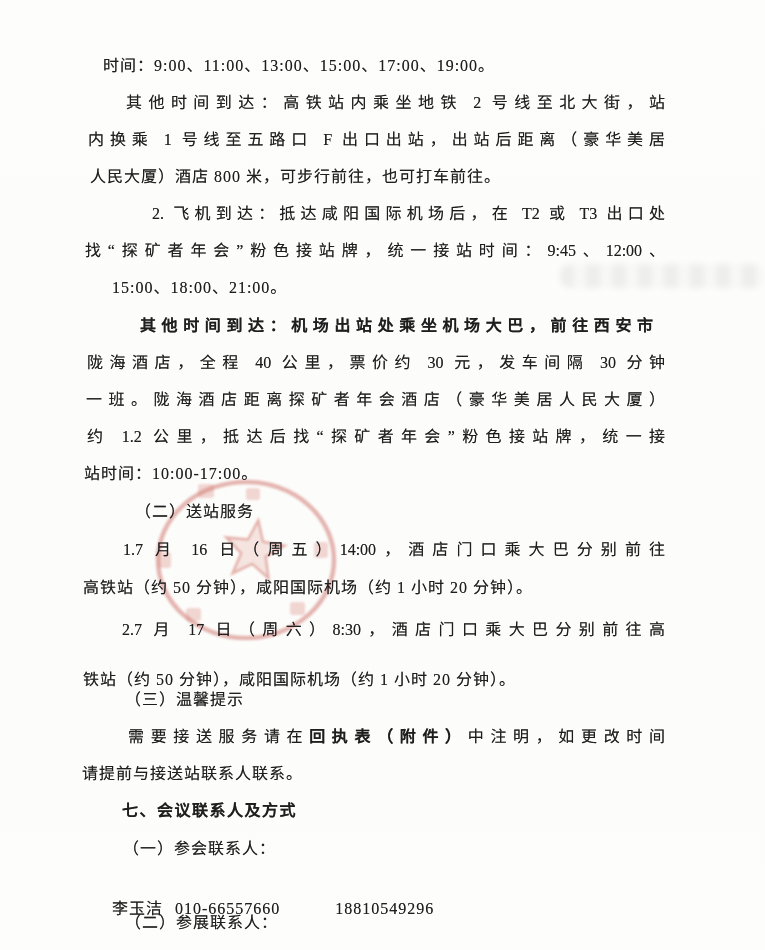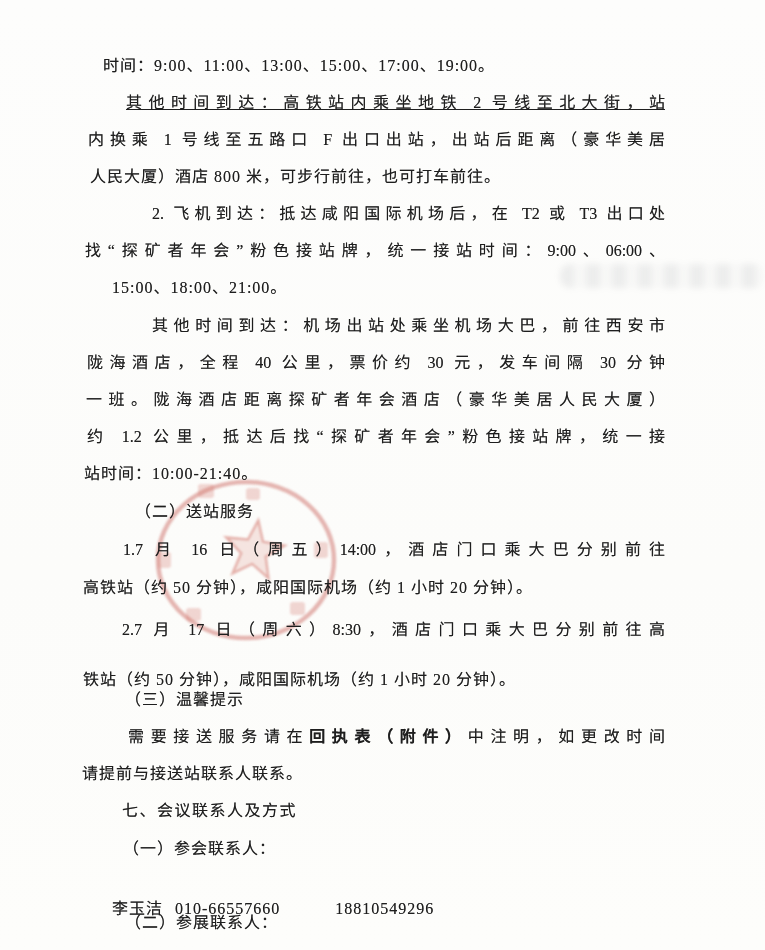--- a/index.html
+++ b/index.html
@@ -24,21 +24,21 @@
   .line.just{
     white-space:normal;
     letter-spacing:0;
     text-align:justify;
     text-align-last:justify;
     overflow:visible;
   }
   .line .b{font-weight:700;}
   .line .gap-s{margin-left:12px;}
   .line .gap-l{margin-left:55px;}
-  .line.bold{font-weight:400;letter-spacing:1.5px;}
+  .line.bold{font-weight:700;letter-spacing:1.5px;}
   .seal{
     position:absolute;left:150px;top:476px;width:192px;height:168px;
     pointer-events:none;opacity:.85;
   }
   .smudge{
     position:absolute;left:560px;top:264px;width:205px;height:24px;
     background:
       repeating-linear-gradient(90deg,rgba(110,115,122,.20) 0 14px,rgba(110,115,122,.06) 14px 26px);
     border-radius:10px;
     filter:blur(3px);
@@ -70,31 +70,31 @@
           <rect x="140" y="126" width="15" height="13" rx="3"></rect>
         </g>
       </g>
     </svg>
   </div>
 
   <div class="smudge"></div>
 
   <div id="lines">
       <div class="line" style="left: 103px; top: 52px;"><span>时间：9:00、11:00、13:00、15:00、17:00、19:00。</span></div>
-      <div class="line just" style="left: 126px; top: 89px; width: 539px; text-decoration: underline;"><span>其他时间到达：高铁站内乘坐地铁 2 号线至北大街，站</span></div>
+      <div class="line just" style="left: 126px; top: 89px; width: 539px;"><span>其他时间到达：高铁站内乘坐地铁 2 号线至北大街，站</span></div>
       <div class="line just" style="left: 88px; top: 126px; width: 577px;"><span>内换乘 1 号线至五路口 F 出口出站，出站后距离（豪华美居</span></div>
       <div class="line" style="left: 90px; top: 163px;"><span>人民大厦）酒店 800 米，可步行前往，也可打车前往。</span></div>
       <div class="line just" style="left: 152px; top: 200px; width: 513px;"><span>2. 飞机到达：抵达咸阳国际机场后，在 T2 或 T3 出口处</span></div>
-      <div class="line just" style="left: 85px; top: 237px; width: 580px;"><span>找“探矿者年会”粉色接站牌，统一接站时间：9:00、06:00、</span></div>
+      <div class="line just" style="left: 85px; top: 237px; width: 580px;"><span>找“探矿者年会”粉色接站牌，统一接站时间：9:45、12:00、</span></div>
       <div class="line" style="left: 112px; top: 274px;"><span>15:00、18:00、21:00。</span></div>
-      <div class="line just" style="left: 152px; top: 312px; width: 513px;"><span>其他时间到达：机场出站处乘坐机场大巴，前往西安市</span></div>
+      <div class="line just" style="left: 140px; top: 312px; width: 513px; font-weight: bold;"><span>其他时间到达：机场出站处乘坐机场大巴，前往西安市</span></div>
       <div class="line just" style="left: 87px; top: 349px; width: 578px;"><span>陇海酒店，全程 40 公里，票价约 30 元，发车间隔 30 分钟</span></div>
       <div class="line just" style="left: 86px; top: 386px; width: 579px;"><span>一班。陇海酒店距离探矿者年会酒店（豪华美居人民大厦）</span></div>
       <div class="line just" style="left: 87px; top: 423px; width: 578px;"><span>约 1.2 公里，抵达后找“探矿者年会”粉色接站牌，统一接</span></div>
-      <div class="line" style="left: 84px; top: 460px;"><span>站时间：10:00-21:40。</span></div>
+      <div class="line" style="left: 84px; top: 460px;"><span>站时间：10:00-17:00。</span></div>
       <div class="line" style="left: 135px; top: 498px;"><span>（二）送站服务</span></div>
       <div class="line just" style="left: 123px; top: 536px; width: 542px;"><span>1.7 月 16 日（周五）14:00，酒店门口乘大巴分别前往</span></div>
       <div class="line" style="left: 83px; top: 574px;"><span>高铁站（约 50 分钟），咸阳国际机场（约 1 小时 20 分钟）。</span></div>
       <div class="line just" style="left: 122px; top: 616px; width: 543px;"><span>2.7 月 17 日（周六）8:30，酒店门口乘大巴分别前往高</span></div>
       <div class="line" style="left: 83px; top: 648px; margin-top: 18px;"><span>铁站（约 50 分钟），咸阳国际机场（约 1 小时 20 分钟）。</span></div>
       <div class="line" style="left: 125px; top: 686px;"><span>（三）温馨提示</span></div>
       <div class="line just" style="left: 128px; top: 723px; width: 537px;"><span>需要接送服务请在</span><span class="b">回执表（附件）</span><span>中注明，如更改时间</span></div>
       <div class="line" style="left: 82px; top: 760px;"><span>请提前与接送站联系人联系。</span></div>
       <div class="line bold" style="left: 122px; top: 797px;"><span>七、会议联系人及方式</span></div>
       <div class="line" style="left: 123px; top: 835px; text-align: center;"><span>（一）参会联系人：</span></div>

